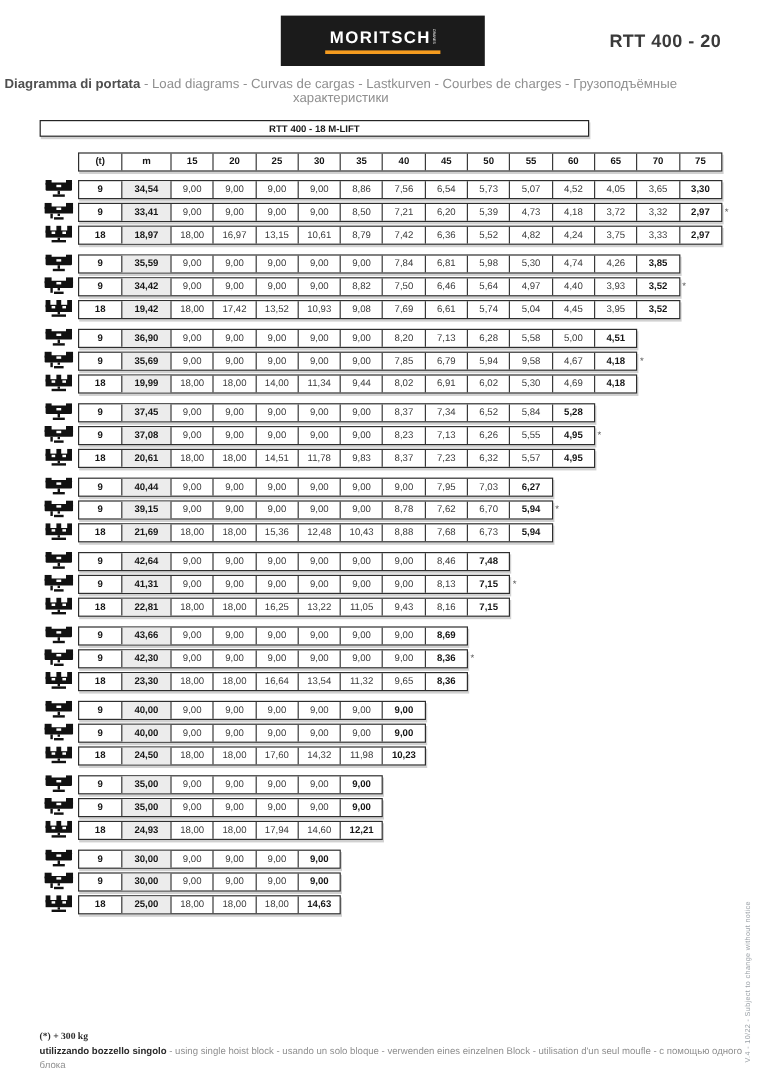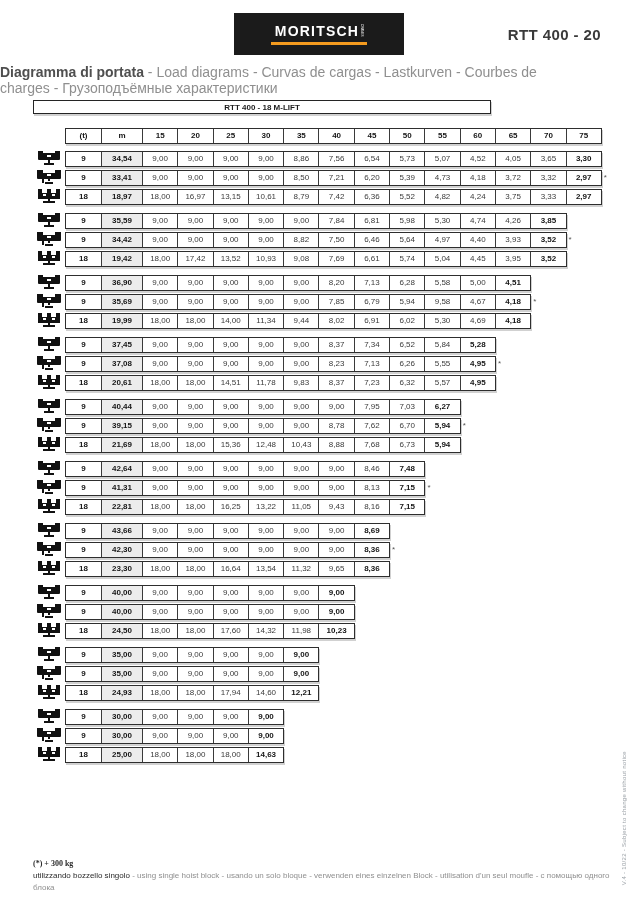--- a/index.html
+++ b/index.html
@@ -8,21 +8,21 @@
     font-family:"Liberation Sans","DejaVu Sans",sans-serif;color:#333;
   }
   
   .logo-box{position:absolute;left:234px;top:13px;width:170px;height:42px;background:#1b1b1b;
     display:flex;flex-direction:column;align-items:center;justify-content:center;}
   .logo-row{display:flex;align-items:center;}
   .logo-text{color:#fff;font-weight:bold;font-size:14px;letter-spacing:1.2px;line-height:1;}
   .logo-mark{color:#fff;font-size:3px;line-height:1;writing-mode:vertical-rl;margin-left:1px;letter-spacing:0;}
   .logo-underline{width:96px;height:3px;background:#f49b1f;margin-top:4px;}
   .doc-title{position:absolute;top:26px;right:31px;font-size:15px;font-weight:bold;color:#3a3a3a;letter-spacing:.4px;}
-  .subtitle{position:absolute;top:64px;left:0;width:568px;font-size:14px;color:#8f8f8f;}
+  .subtitle{position:absolute;top:64px;left:0;width:568px;text-align:center;font-size:11px;color:#8f8f8f;}
   .subtitle-bold{color:#4f4f4f;font-weight:bold;}
   
   .table-title{position:absolute;left:33px;top:100px;width:458px;height:14px;border:1.5px solid #242424;
     display:flex;align-items:center;justify-content:center;font-size:8px;font-weight:bold;color:#1c1c1c;
     box-shadow:1px 2px 0 rgba(140,140,140,.4);background:#fff;box-sizing:border-box;}
   
   #loadtable{position:absolute;left:33px;top:124px;}
   .hdr-wrap{margin-left:32px;margin-bottom:7px;}
   .rowbox{display:inline-flex;border:1px solid #2e2e2e;background:#fff;height:14px;
     box-shadow:1px 2px 0 rgba(140,140,140,.4);}
@@ -35,21 +35,21 @@
   .b{font-weight:bold;color:#151515;}
   .m-bg{background:#ececec;}
   .row-line{display:flex;align-items:center;margin-bottom:3px;height:16px;}
   .icon-wrap{width:32px;display:flex;justify-content:center;align-items:center;flex:none;}
   .group{margin-bottom:8px;}
   .star{font-size:8px;color:#555;margin-left:2px;line-height:1;}
   svg.crane{display:block;}
   
   .footnote{position:absolute;left:33px;top:858px;font-size:8px;line-height:1.5;}
   .fn-line1{font-weight:bold;color:#2a2a2a;font-family:Liberation Serif, serif;}
-  .fn-bold{font-weight:normal;color:#2a2a2a;}
+  .fn-bold{font-weight:bold;color:#2a2a2a;}
   .fn-rest{color:#8f8f8f;}
   
   .side-note{position:absolute;right:5px;bottom:12px;writing-mode:vertical-rl;transform:rotate(180deg);
     font-size:6px;color:#9aa0a6;letter-spacing:.3px;}
 </style>
 </head>
 <body>
 
 <div class="logo-box">
   <div class="logo-row">

